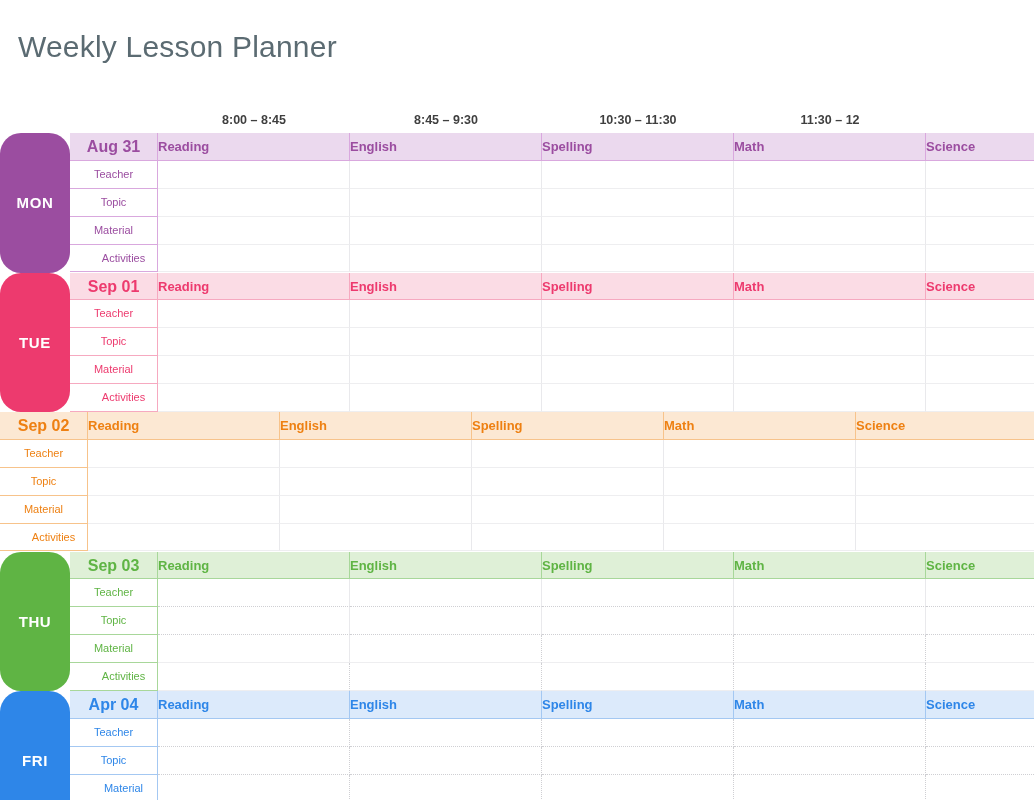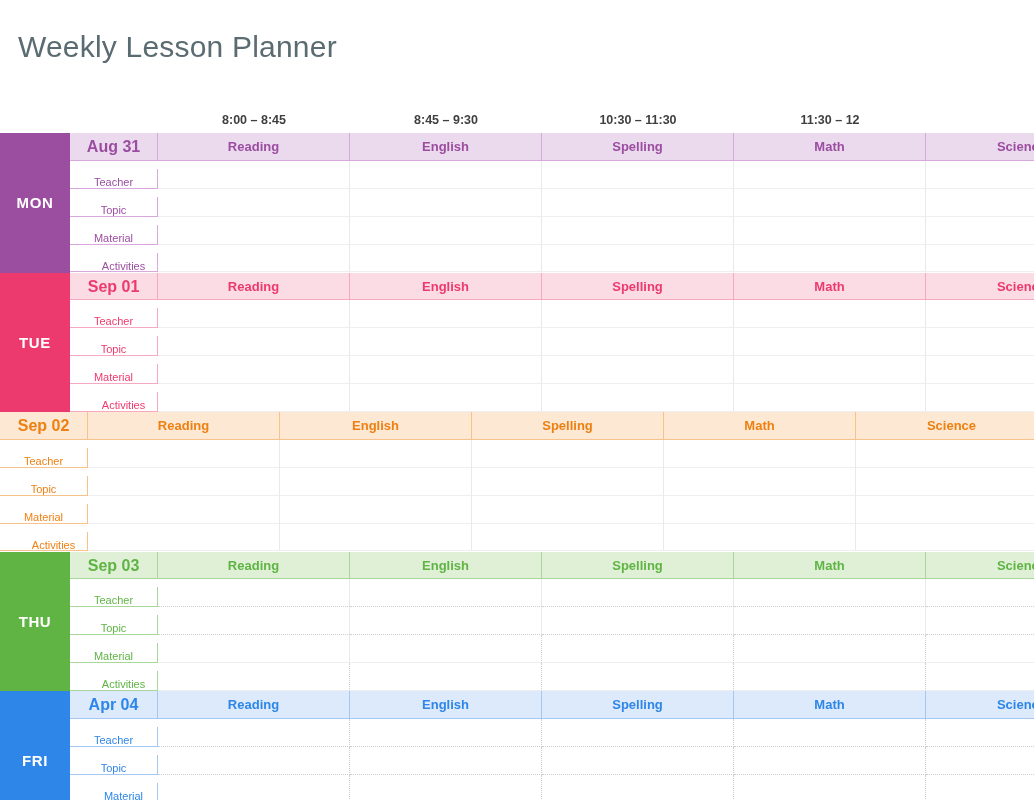--- a/index.html
+++ b/index.html
@@ -96,47 +96,46 @@
     text-align: center;
     font-size: 16px;
     font-weight: bold;
     line-height: 27.9px;
     white-space: nowrap;
     overflow: hidden;
   }
   .subject-cell {
     flex: 0 0 192px;
     width: 192px;
-    text-align: center;
+    text-align: left;
     font-size: 13px;
     font-weight: bold;
     line-height: 27.9px;
     white-space: nowrap;
     overflow: hidden;
   }
   .data-cell {
     flex: 0 0 192px;
     width: 192px;
     background: #ffffff;
     overflow: hidden;
   }
 
   
-  .day-tab { background: var(--accent); }
+  .day-tab { background: var(--accent); border-radius: 21px; }
   .date-cell, .subject-cell {
     background: var(--tint);
     color: var(--accent);
     border-right: 1px solid var(--line);
     border-bottom: 1px solid var(--line);
   }
   .label-cell {
     color: var(--accent);
     border-right: 1px solid var(--line);
     border-bottom: 1px solid var(--line);
-    margin-top: 8px;
   }
   .day-grid .grid-row:last-child .label-cell { border-bottom: 1px solid var(--line); padding-left: 20px; }
   .data-cell {
     border-right: 1px solid #e9e9ec;
     border-bottom: 1px solid #eeeef0;
   }
   .data-cell.dotted-bottom { border-bottom: 1px dotted #cfcfd3; }
   .data-cell.dotted-right { border-right: 1px dotted #cfcfd3; }
 </style>
 </head>

